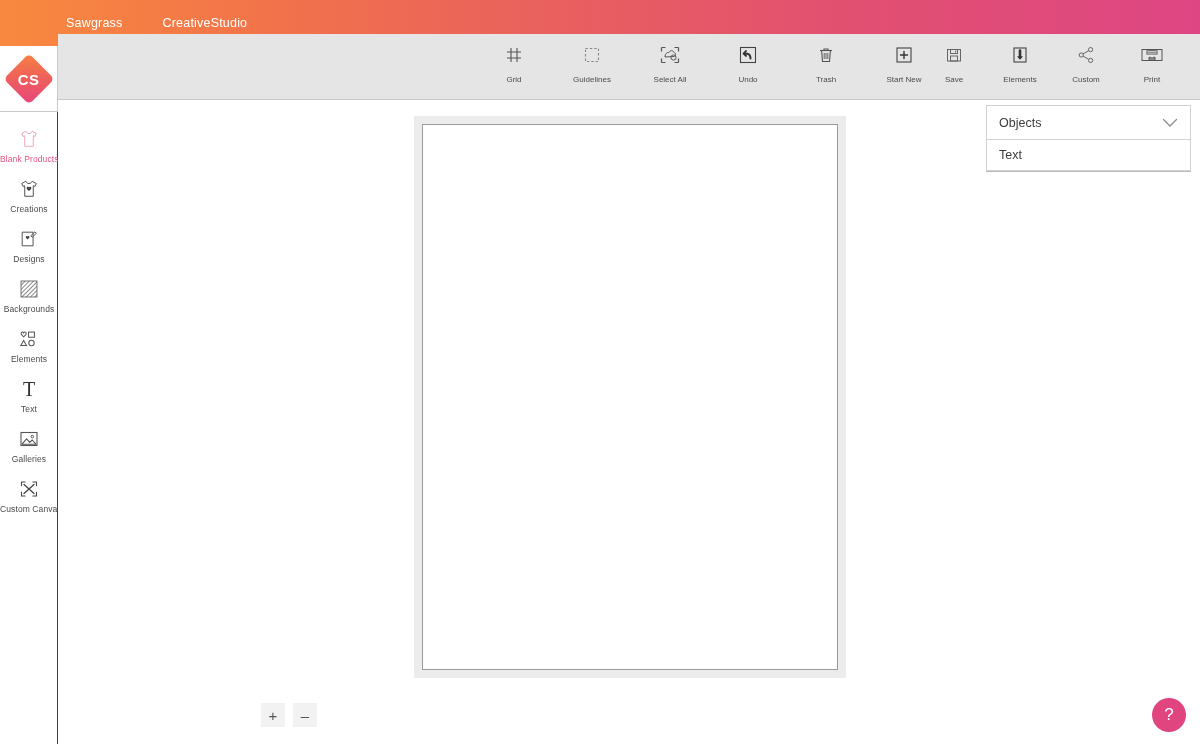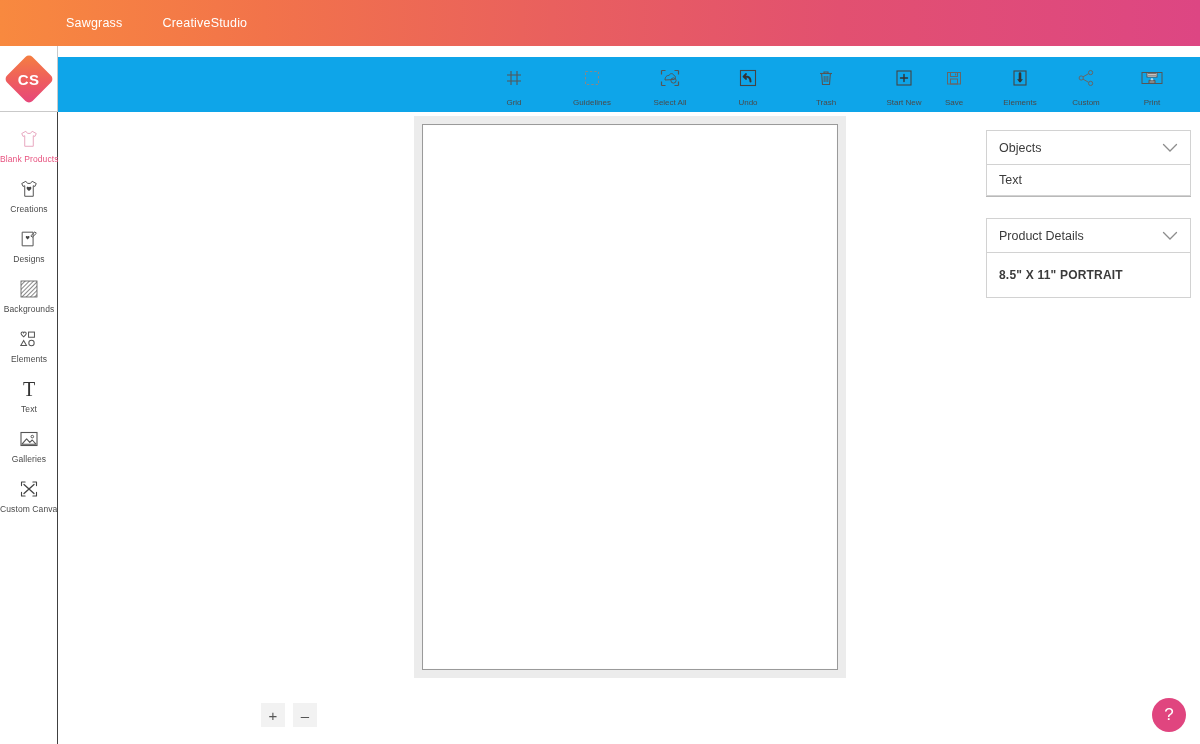--- a/index.html
+++ b/index.html
@@ -55,22 +55,22 @@
   }
   .sb-ico { height: 22px; display: flex; align-items: center; justify-content: center; }
   .sb-lbl {
     display: block; font-size: 8.5px; color: #4a4a4a; margin-top: 4px;
     letter-spacing: .1px; white-space: nowrap;
   }
   .sb-item.active .sb-lbl { color: #e8527f; }
 
   
   .toolbar {
-    position: absolute; left: 58px; top: 57px; width: 1142px; height: 66px;
-    border-bottom: 1px solid #c9c9c9; background: #0ea5e9;
+    position: absolute; left: 58px; top: 34px; width: 1142px; height: 66px;
+    border-bottom: 1px solid #c9c9c9; background: #e5e5e5;
   }
   .tool-group { position: absolute; top: 8px; display: flex; }
   .tool-center { left: 430px; gap: 26px; }
   .tool-right  { right: 22px; gap: 14px; }
   .tool {
     width: 52px; text-align: center; cursor: pointer;
     display: flex; flex-direction: column; align-items: center;
   }
   .tool-ico { height: 26px; display: flex; align-items: center; justify-content: center; }
   .tool-lbl { font-size: 8px; color: #4a4a4a; margin-top: 7px; white-space: nowrap; }
@@ -93,21 +93,21 @@
   
   .zoomctrls { position: absolute; left: 203px; top: 591px; display: flex; gap: 8px; }
   .zbtn {
     width: 24px; height: 24px; background: #f2f2f2; border: none;
     display: flex; align-items: center; justify-content: center;
     font-size: 15px; color: #555; cursor: pointer;
     font-family: "Liberation Sans", sans-serif; line-height: 1;
   }
 
   
-  .rightpanel { position: absolute; left: 986px; top: 130px; width: 205px; }
+  .rightpanel { position: absolute; left: 986px; top: 105px; width: 205px; }
   .acc { background: #fff; border: 1px solid #d2d2d2; margin-bottom: 22px; }
   .acc-row {
     height: 30px; display: flex; align-items: center; padding: 0 12px;
     border-bottom: 1px solid #d2d2d2; cursor: pointer; background: #fff;
   }
   .acc-row:last-child { border-bottom: none; }
   .acc-row.head { height: 34px; }
   .acc-txt { font-size: 12.5px; color: #3b3b3b; }
   .acc-txt.strong { font-weight: bold; font-size: 12px; letter-spacing: .2px; }
   .acc-chev { margin-left: auto; display: flex; align-items: center; }
@@ -384,32 +384,19 @@
           <svg width="16" height="10" viewBox="0 0 16 10">
               <path d="M1.5 1.5L8 8l6.5-6.5" stroke="#8d8d8d" stroke-width="1.3" fill="none" stroke-linecap="round"></path>
             </svg>
         </span>
       </div>
       <div class="acc-row">
         <span class="acc-txt">Text</span>
       </div>
     </div>
 
-    <div class="acc">
-      <div class="acc-row head">
-        <span class="acc-txt">Product Details</span>
-        <span class="acc-chev">
-          <svg width="16" height="10" viewBox="0 0 16 10">
-              <path d="M1.5 1.5L8 8l6.5-6.5" stroke="#8d8d8d" stroke-width="1.3" fill="none" stroke-linecap="round"></path>
-            </svg>
-        </span>
-      </div>
-      <div class="acc-body">
-        <span class="acc-txt strong">8.5" X 11" PORTRAIT</span>
-      </div>
-    </div>
   </div>
 
   <div class="help">
     <span>?</span>
   </div>
 
 </div>
 
 </body></html>

